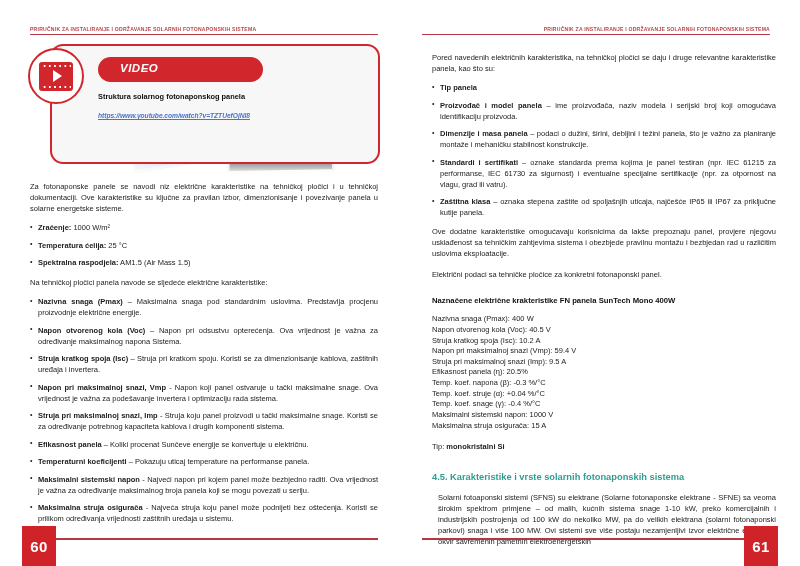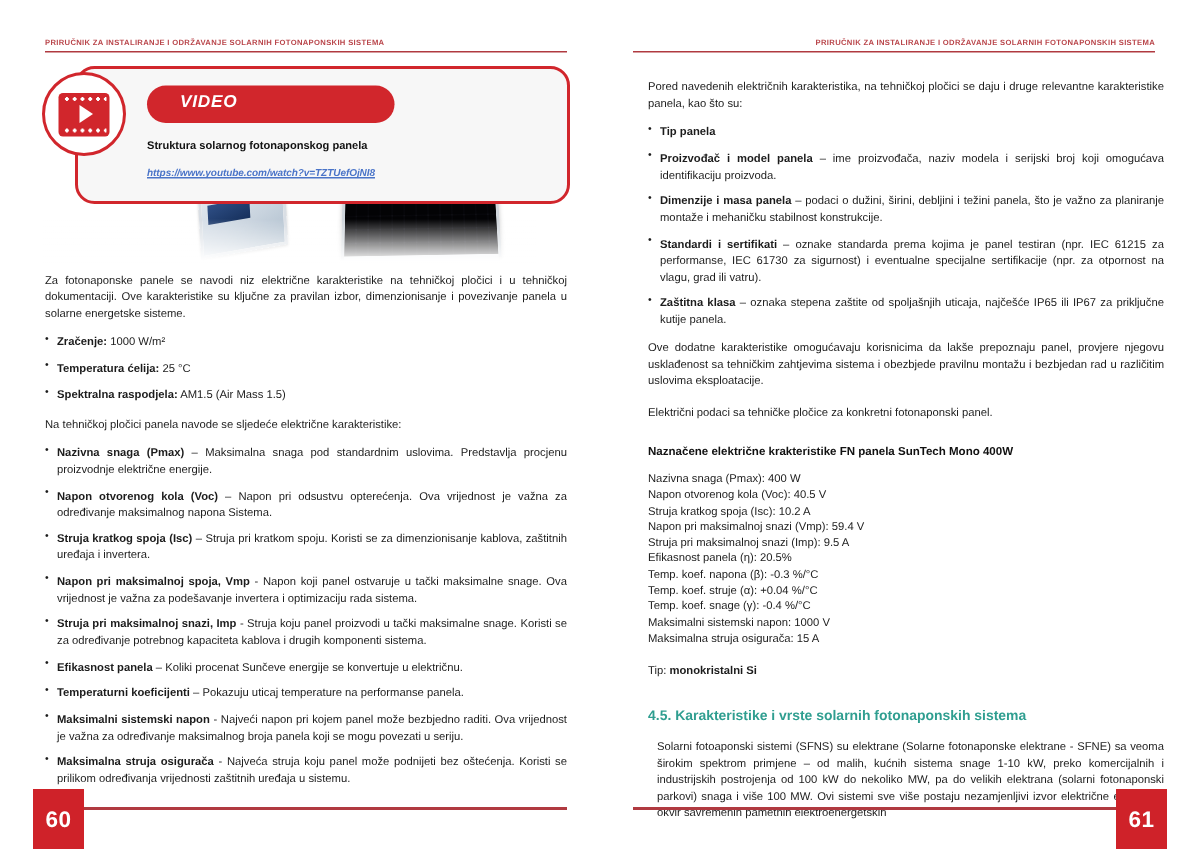--- a/index.html
+++ b/index.html
@@ -78,21 +78,21 @@
   }
   .pv2::after {
     content:""; position:absolute; left:0; right:0; bottom:-5px; height:5px;
     background:#e6eaee;
   }
   .pv-fade {
     position:absolute; inset:0;
     background: linear-gradient(to bottom, rgba(255,255,255,0) 45%, #fff 92%);
   }
   .video-box {
-    position: absolute; left: 22px; top: 0; width: 330px; height: 92px;
+    position: absolute; left: 22px; top: 0; width: 330px; height: 120px;
     background: #f7f7f7;
     border: 2.4px solid #d1262c;
     border-radius: 13px;
   }
   .video-badge-pill {
     position: absolute; left: 46px; top: 11px; width: 165px; height: 25px;
     background: #d1262c; border-radius: 13px;
   }
   .video-badge-label {
     position: absolute; left: 68px; top: 16px;
@@ -210,21 +210,21 @@
         <li><b>Temperatura ćelija:</b><span> 25 °C</span></li>
         <li><b>Spektralna raspodjela:</b><span> AM1.5 (Air Mass 1.5)</span></li>
       </ul>
 
       <p class="body" style="margin-top:9px;">Na tehničkoj pločici panela navode se sljedeće električne karakteristike:</p>
 
       <ul class="bullets indent" style="margin-top:5px;">
         <li><b>Nazivna snaga (Pmax)</b><span> – Maksimalna snaga pod standardnim uslovima. Predstavlja procjenu proizvodnje električne energije.</span></li>
         <li><b>Napon otvorenog kola (Voc)</b><span> – Napon pri odsustvu opterećenja. Ova vrijednost je važna za određivanje maksimalnog napona Sistema.</span></li>
         <li><b>Struja kratkog spoja (Isc)</b><span> – Struja pri kratkom spoju. Koristi se za dimenzionisanje kablova, zaštitnih uređaja i invertera.</span></li>
-        <li><b>Napon pri maksimalnoj spoja, Vmp</b><span>  - Napon koji panel ostvaruje u tački maksimalne snage. Ova vrijednost je važna za podešavanje invertera i optimizaciju rada sistema.</span></li>
+        <li><b>Napon pri maksimalnoj snazi, Vmp</b><span>  - Napon koji panel ostvaruje u tački maksimalne snage. Ova vrijednost je važna za podešavanje invertera i optimizaciju rada sistema.</span></li>
         <li><b>Struja pri maksimalnoj snazi, Imp</b><span>  - Struja koju panel proizvodi u tački maksimalne snage. Koristi se za određivanje potrebnog kapaciteta kablova i drugih komponenti sistema.</span></li>
         <li><b>Efikasnost panela</b><span> – Koliki procenat Sunčeve energije se konvertuje u električnu.</span></li>
         <li><b>Temperaturni koeficijenti</b><span> – Pokazuju uticaj temperature na performanse panela.</span></li>
         <li><b>Maksimalni sistemski napon</b><span> - Najveći napon pri kojem panel može bezbjedno raditi. Ova vrijednost je važna za određivanje maksimalnog broja panela koji se mogu povezati u seriju.</span></li>
         <li><b>Maksimalna struja osigurača</b><span> - Najveća struja koju panel može podnijeti bez oštećenja. Koristi se prilikom određivanja vrijednosti zaštitnih uređaja u sistemu.</span></li>
       </ul>
     </div>
 
     <div class="footrule footrule-left"></div>
     <div class="folio folio-left">60</div>

